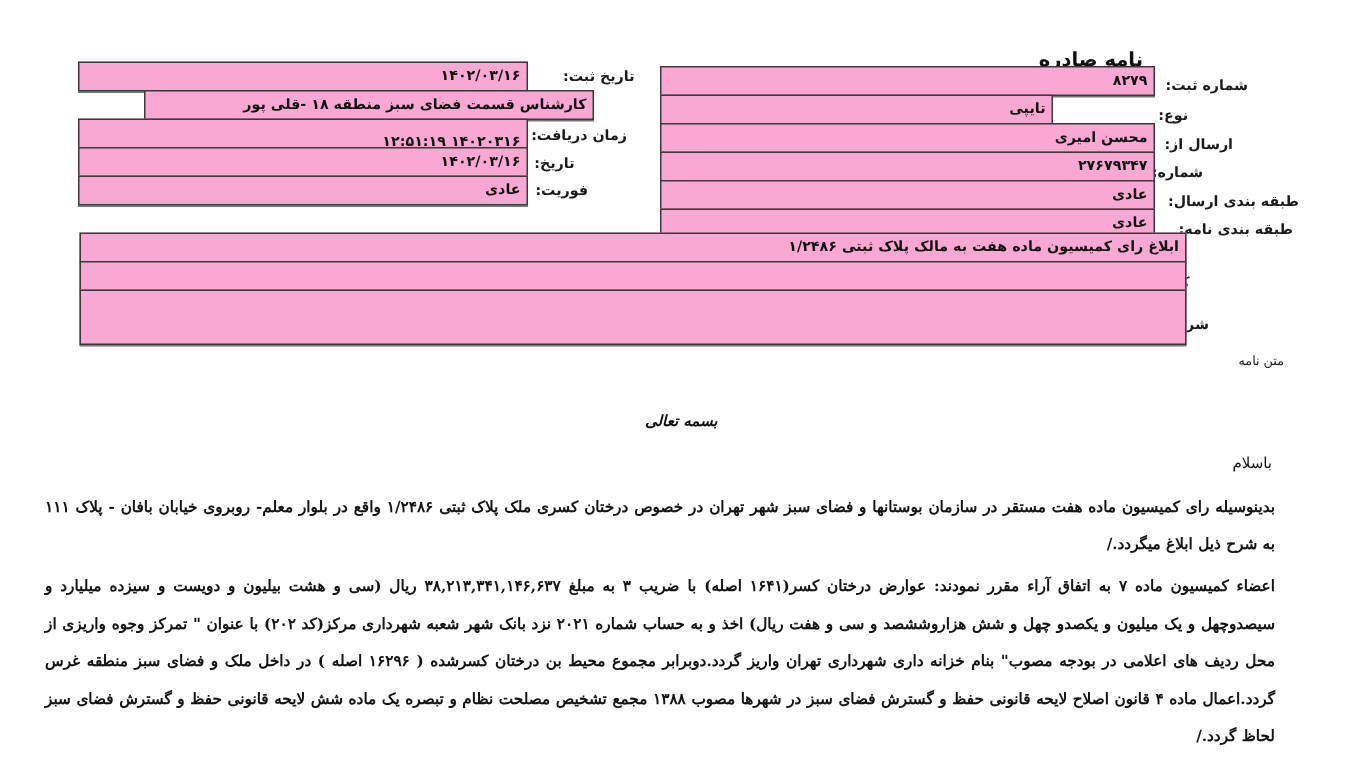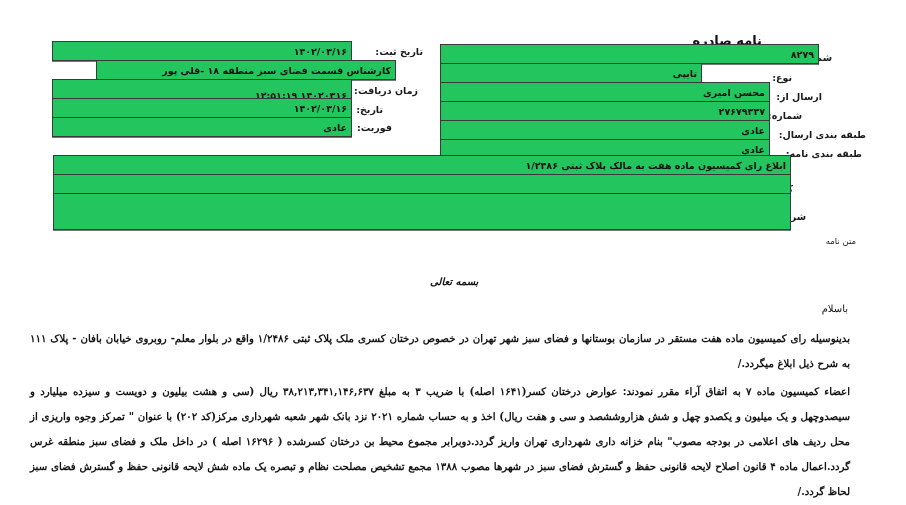--- a/index.html
+++ b/index.html
@@ -5,21 +5,21 @@
   html, body { margin:0; padding:0; }
   body {
     width:906px; height:505px; overflow:hidden; background:#ffffff;
     font-family:"DejaVu Sans", sans-serif; color:#111; position:relative;
   }
   .lbl {
     position:absolute; font-size:9.5px; font-weight:bold; direction:rtl; white-space:nowrap;
     color:#1a1a1a; text-align:right;
   }
   .box {
-    position:absolute; border:1.5px solid #3a3a3a; box-sizing:border-box; background:#22c55e;
+    position:absolute; border:1.5px solid #3a3a3a; box-sizing:border-box; background:#f9a8d4;
     box-shadow: 0 1px 0 #777;
   }
   .val {
     position:absolute; right:4px; top:50%; transform:translateY(-50%);
     font-size:9.5px; font-weight:bold; direction:rtl; white-space:nowrap; color:#111;
   }
   .heading {
     position:absolute; font-size:10px; font-weight:bold; direction:rtl; white-space:nowrap;
   }
   .para {
@@ -28,21 +28,21 @@
   }
   .para p { margin:0; }
 </style>
 </head>
 <body>
 
 <div class="heading" style="right:144px; top:33px; font-size:13px;">نامه صادره</div>
 
 <div>
   <div class="lbl" style="right:74px; top:52px;">شماره ثبت:</div>
-  <div class="box" style="left:440px; top:44px; width:379px; height:20px;">
+  <div class="box" style="left:440px; top:44px; width:330px; height:20px;">
     <span class="val">۸۲۷۹</span>
   </div>
 </div>
 <div>
   <div class="lbl" style="right:114px; top:72px;">نوع:</div>
   <div class="box" style="left:440px; top:63px; width:262px; height:20px;">
     <span class="val">تایپی</span>
   </div>
 </div>
 <div>

